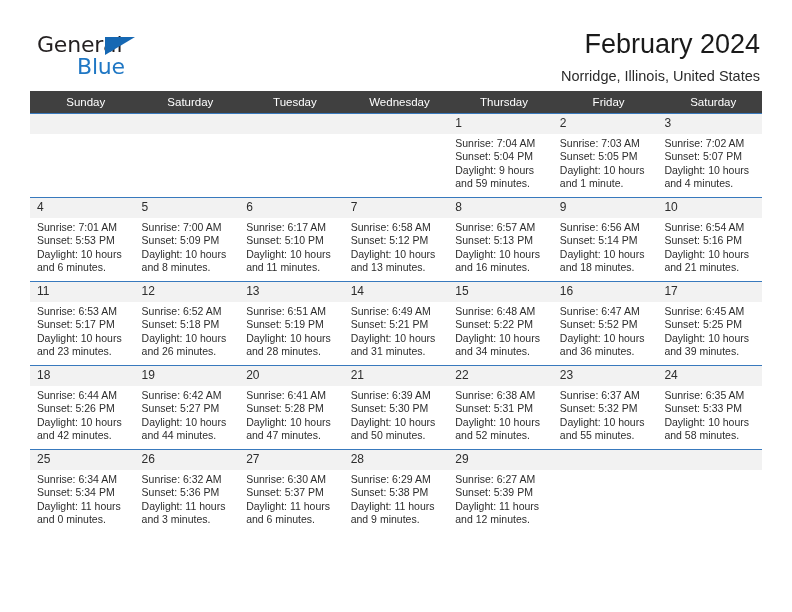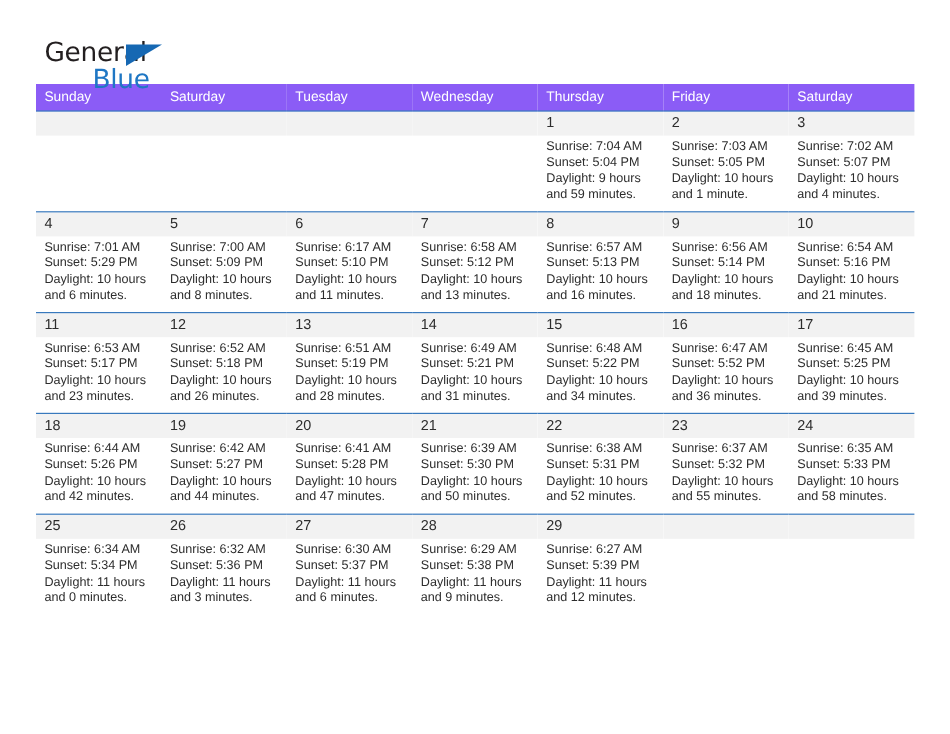--- a/index.html
+++ b/index.html
@@ -18,21 +18,21 @@
     position: relative;
     width: 792px;
     height: 612px;
     box-sizing: border-box;
     padding: 0 30px;
   }
 
   
   .header {
     position: relative;
-    height: 70px;
+    height: 91px;
   }
   .logo {
     position: absolute;
     left: 7px;
     top: 32px;
     width: 120px;
     height: 46px;
   }
   .logo-general {
     position: absolute;
@@ -81,25 +81,25 @@
     white-space: nowrap;
   }
 
   
   .calendar {
     width: 732px;
     border-collapse: collapse;
     table-layout: fixed;
   }
   .calendar th {
-    background: #8b5cf6;
+    background: #404040;
     color: #ffffff;
     font-size: 11.5px;
     font-weight: normal;
-    text-align: left;
+    text-align: center;
     padding: 5px 0 5px 7px;
     height: 11px;
     border: none;
   }
   .calendar td {
     vertical-align: top;
     padding: 0;
     width: 104.5px;
     height: 83px;
     border-top: 1px solid #3879bd;
@@ -134,20 +134,24 @@
 <div class="page">
 
   <div class="header">
 
     <div class="logo">
       <span class="logo-general">General</span>
       <span class="logo-tri"></span>
       <span class="logo-blue">Blue</span>
     </div>
 
+    <div class="title-block">
+      <div class="cal-title">February 2024</div>
+      <div class="cal-sub">Norridge, Illinois, United States</div>
+    </div>
 
   </div>
 
   <table class="calendar">
     <thead>
       <tr>
         <th>Sunday</th>
         <th>Saturday</th>
         <th>Tuesday</th>
         <th>Wednesday</th>
@@ -196,21 +200,21 @@
               <div>Daylight: 10 hours</div>
               <div>and 4 minutes.</div>
             </div>
           </td>
         </tr>
         <tr class="week-row">
           <td>
             <div class="daynum">4</div>
             <div class="cellbody">
               <div>Sunrise: 7:01 AM</div>
-              <div>Sunset: 5:29 PM</div>
+              <div>Sunset: 5:53 PM</div>
               <div>Daylight: 10 hours</div>
               <div>and 6 minutes.</div>
             </div>
           </td>
           <td>
             <div class="daynum">5</div>
             <div class="cellbody">
               <div>Sunrise: 7:00 AM</div>
               <div>Sunset: 5:09 PM</div>
               <div>Daylight: 10 hours</div>

